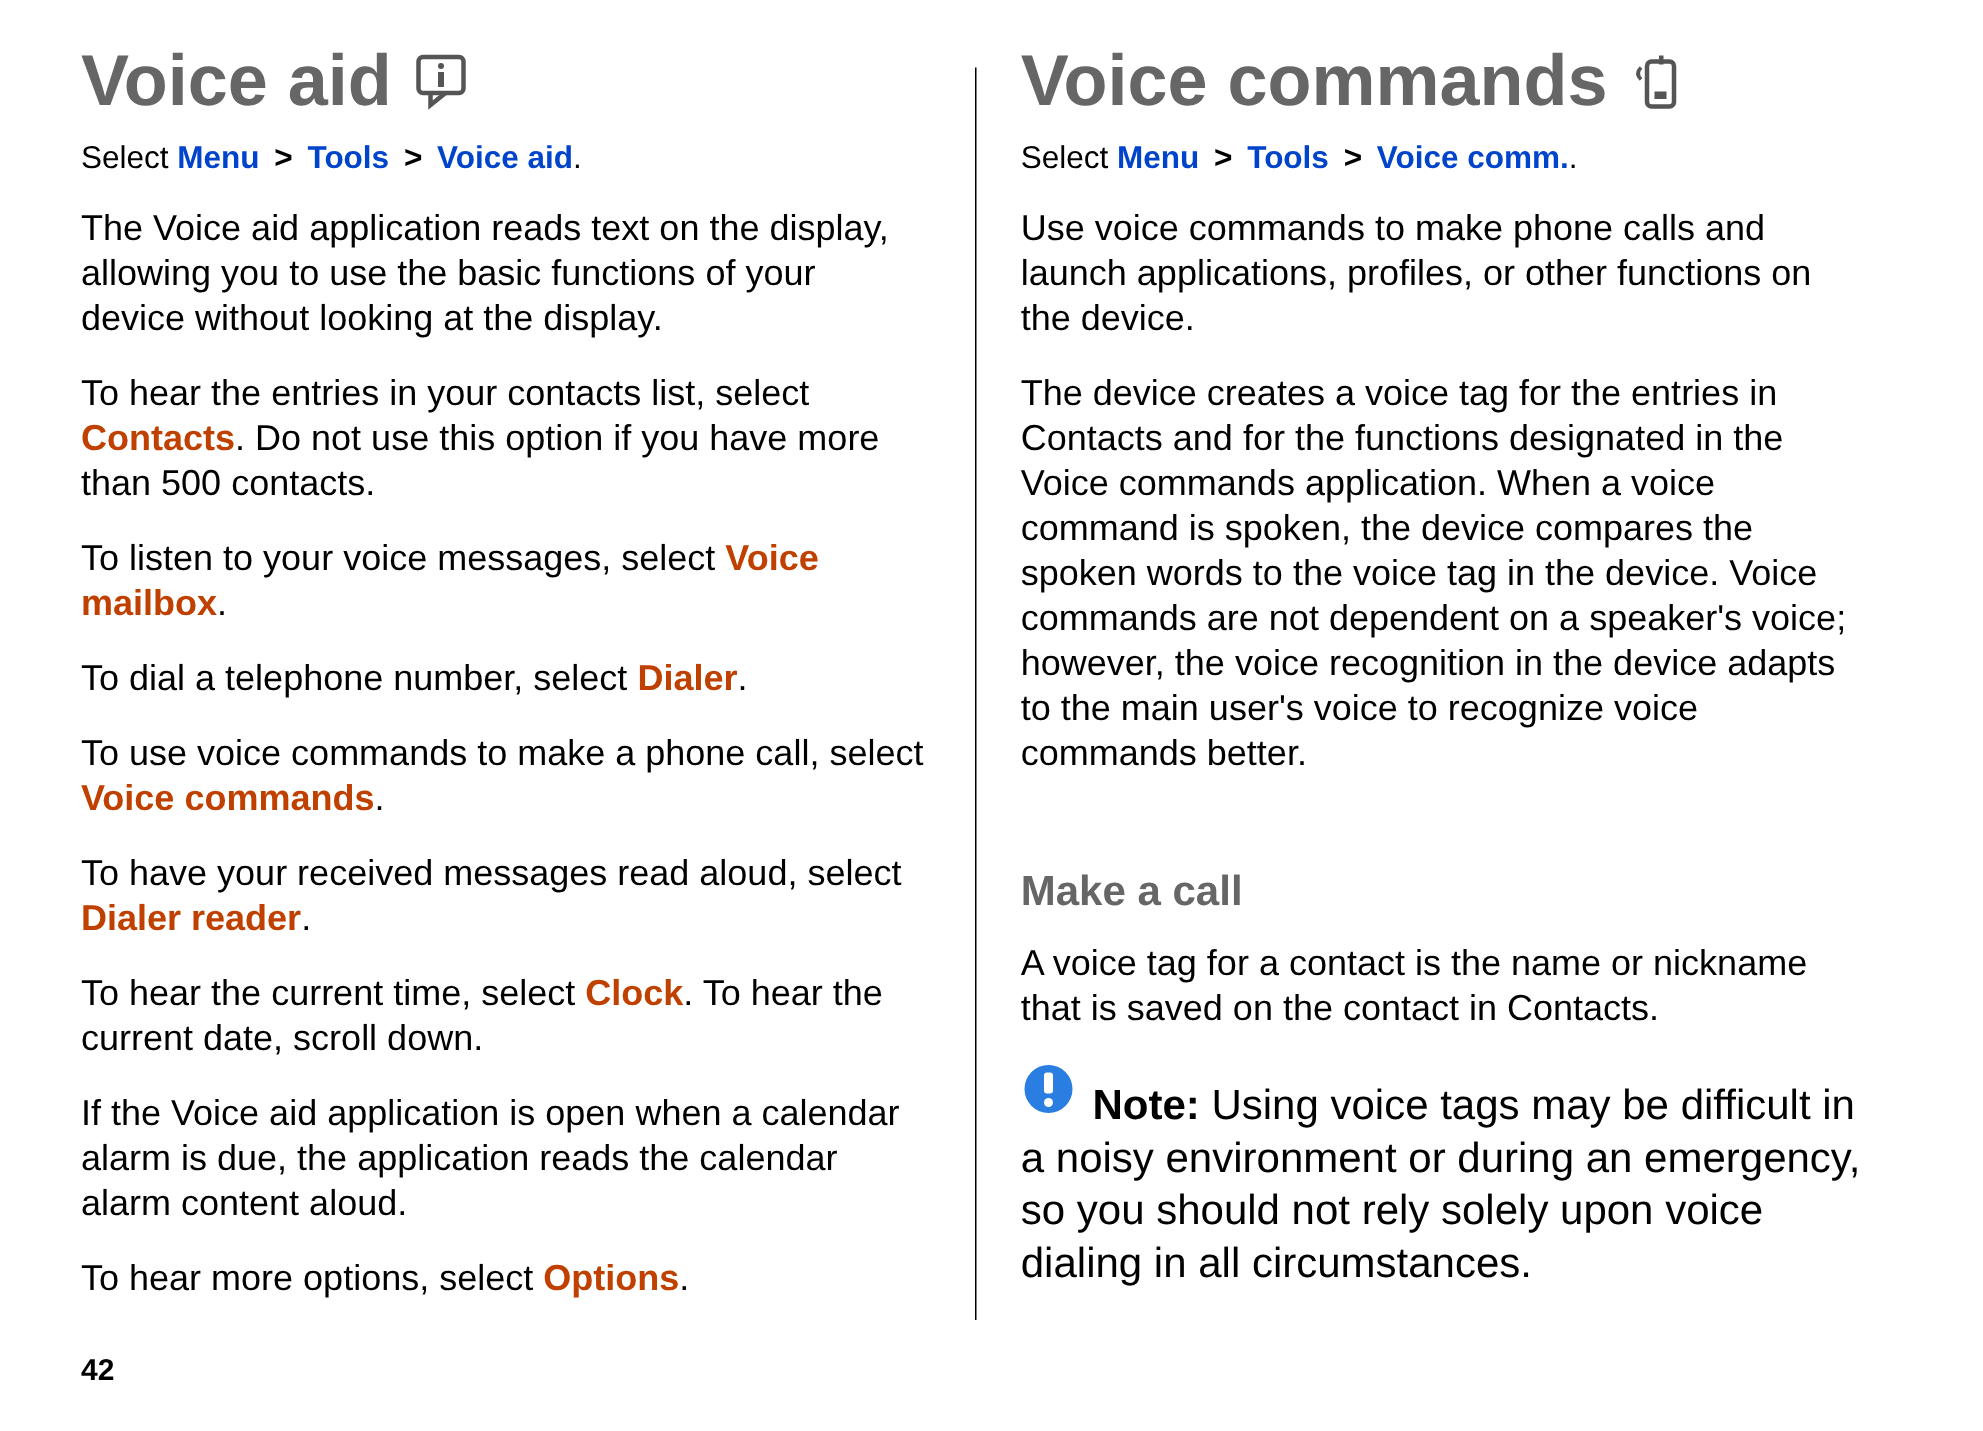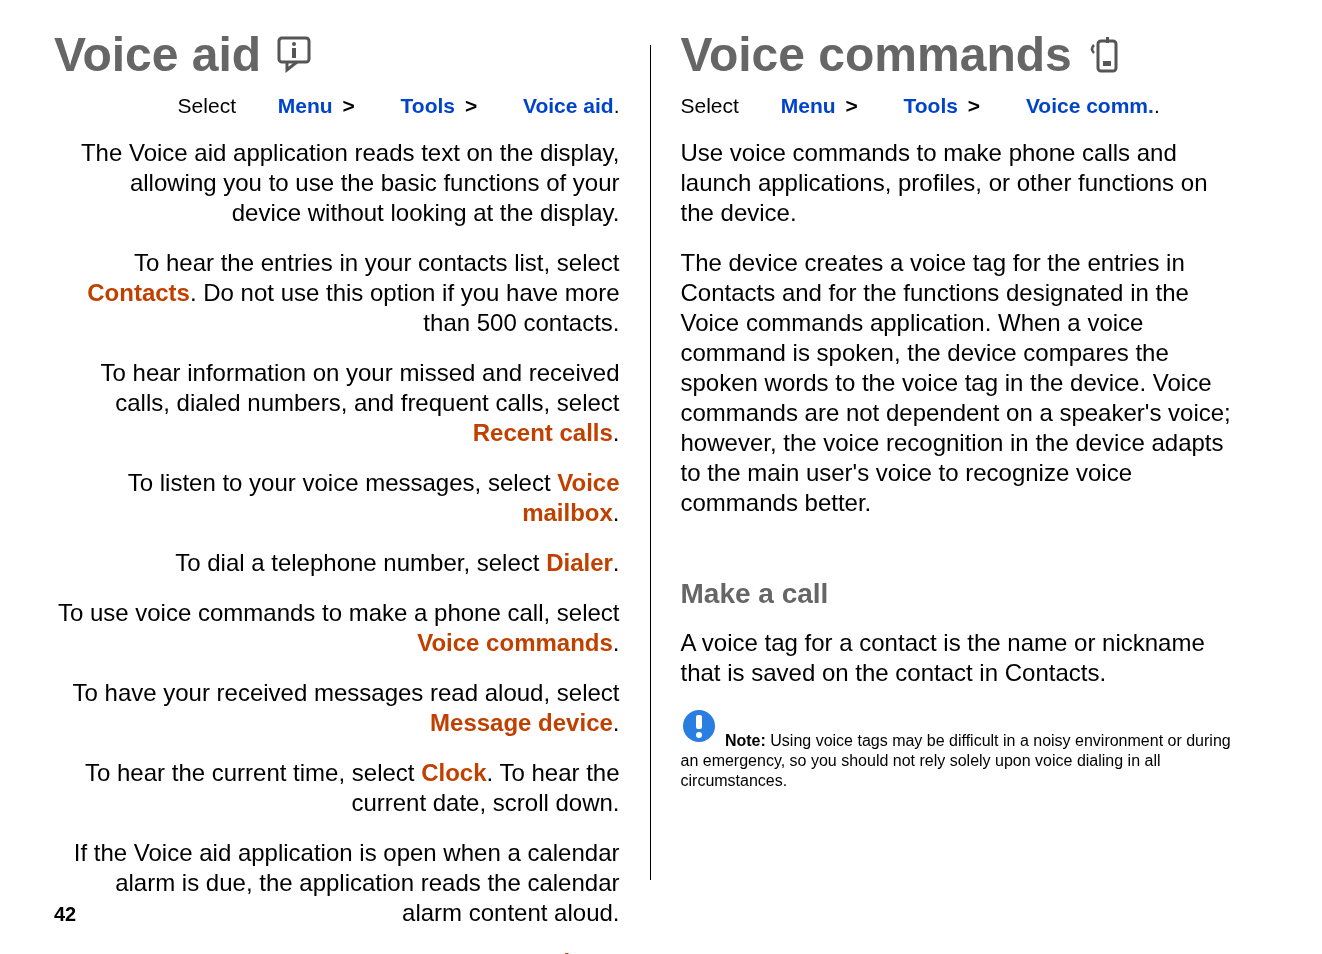--- a/index.html
+++ b/index.html
@@ -20,21 +20,21 @@
   }
   .columns {
     display: flex;
     gap: 0;
     height: 845px;
   }
   .col {
     flex: 1;
     padding: 0 22px 0 0;
   }
-  .col-left { padding-left: 0; padding-right: 30px; text-align: right; }
+  .col-left { padding-left: 0; padding-right: 30px; }
   .col-right { padding-left: 30px; }
   .divider {
     width: 1px;
     background: #000;
     height: 835px;
     margin-top: 15px;
   }
   h1.section-title {
     font-size: 48px;
     font-weight: bold;
@@ -60,21 +60,20 @@
   .bc {
     font-size: 21px;
     margin: 0 0 20px 0;
     font-weight: 500;
   }
   .bc .sep { color: #000; padding: 0 4px; font-weight: bold;}
   a.nav-link {
     color: #0044cc;
     font-weight: bold;
     text-decoration: none;
-    margin-left: 36px;
   }
   a.action-link {
     color: #c04000;
     font-weight: bold;
     text-decoration: none;
   }
   .footer {
     position: absolute;
     bottom: 28px;
     left: 54px;
@@ -82,21 +81,21 @@
     display: flex;
     justify-content: space-between;
     font-size: 20px;
     font-weight: bold;
   }
   .icon-box {
     display: inline-flex;
     vertical-align: middle;
   }
   .note-block {
-    font-size: 16px;
+    font-size: 28px;
     line-height: 1.25;
     margin: 0 0 20px 0;
     font-weight: 500;
   }
   .note-icon {
     display: inline-block;
     vertical-align: text-bottom;
     margin-right: 4px;
   }
   .note-label { font-weight: bold; }
@@ -128,38 +127,35 @@
         <span class="sep">&gt;</span>
         <a href="#" class="nav-link">Voice aid</a><span>.</span>
       </div>
 
       <p>The Voice aid application reads text on the display, allowing you to use the basic functions of your device without looking at the display.</p>
 
       <p>
         <span>To hear the entries in your contacts list, select </span><a href="#" class="action-link">Contacts</a><span>. Do not use this option if you have more than 500 contacts.</span>
       </p>
 
-      <p>
-        <span>To hear information on your missed and received calls, dialed numbers, and frequent calls, select </span><a href="#" class="action-link">Recent calls</a><span>.</span>
-      </p>
 
       <p>
         <span>To listen to your voice messages, select </span><a href="#" class="action-link">Voice mailbox</a><span>.</span>
       </p>
 
       <p>
         <span>To dial a telephone number, select </span><a href="#" class="action-link">Dialer</a><span>.</span>
       </p>
 
       <p>
         <span>To use voice commands to make a phone call, select </span><a href="#" class="action-link">Voice commands</a><span>.</span>
       </p>
 
       <p>
-        <span>To have your received messages read aloud, select </span><a href="#" class="action-link">Message device</a><span>.</span>
+        <span>To have your received messages read aloud, select </span><a href="#" class="action-link">Dialer reader</a><span>.</span>
       </p>
 
       <p>
         <span>To hear the current time, select </span><a href="#" class="action-link">Clock</a><span>. To hear the current date, scroll down.</span>
       </p>
 
       <p>If the Voice aid application is open when a calendar alarm is due, the application reads the calendar alarm content aloud.</p>
 
       <p>
         <span>To hear more options, select </span><a href="#" class="action-link">Options</a><span>.</span>

